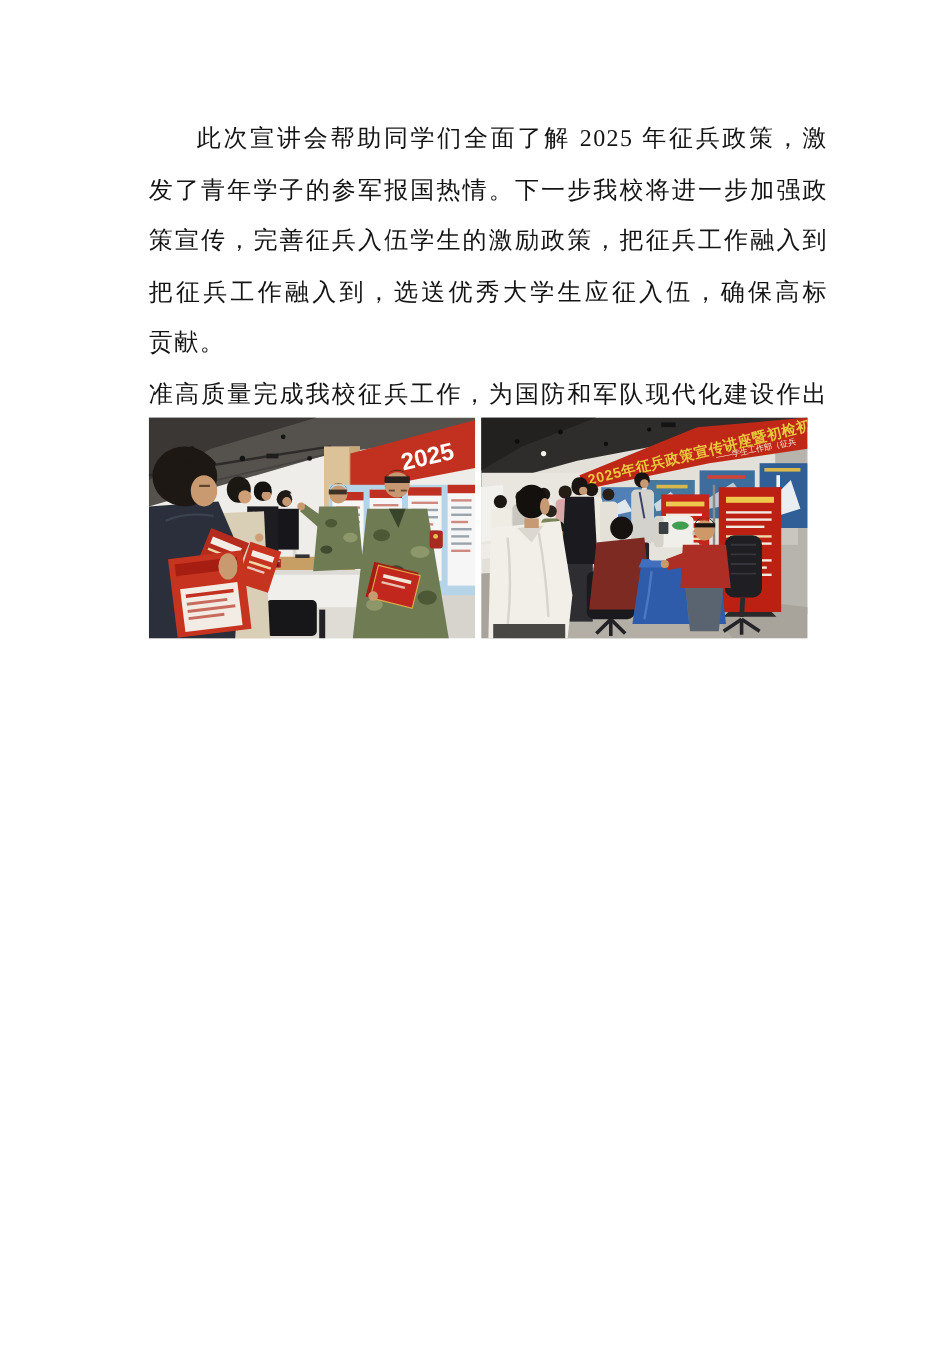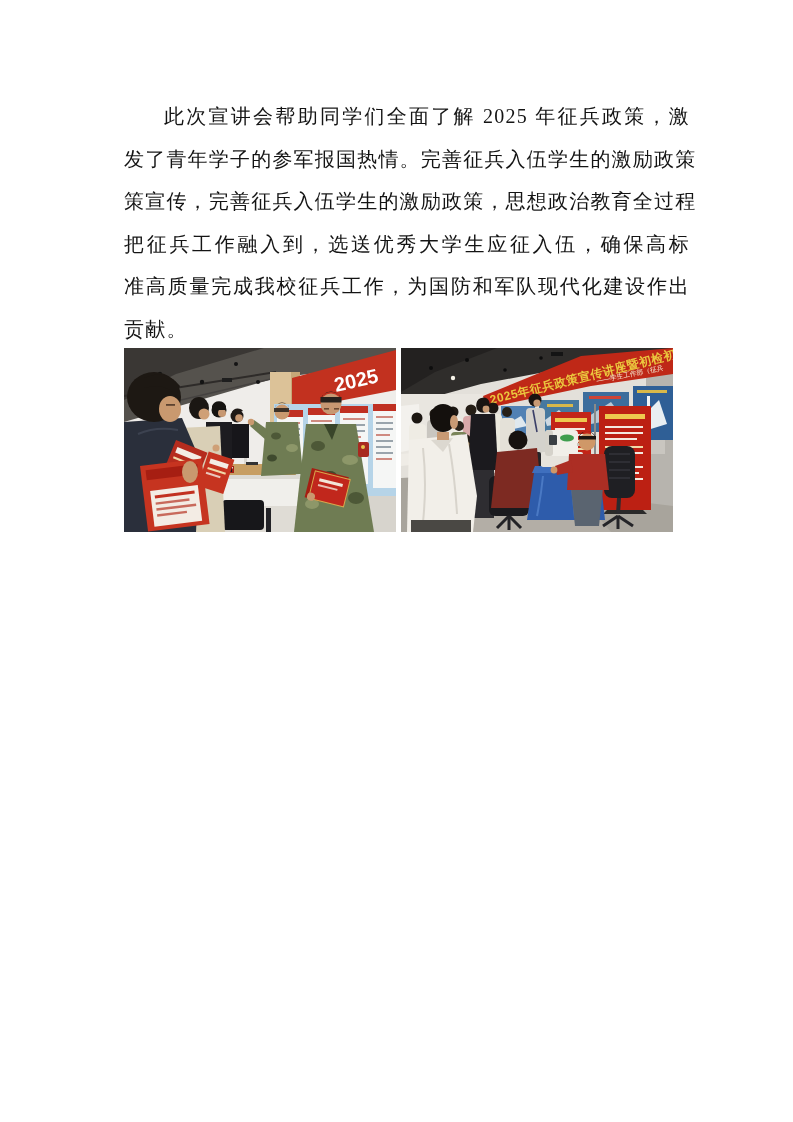--- a/index.html
+++ b/index.html
@@ -38,25 +38,25 @@
   figure svg{ display:block; width:272px; height:184px; }
   text{ font-family:"Liberation Sans","DejaVu Sans",sans-serif; }
 </style>
 </head>
 <body>
 
 <div class="page">
 
   <div class="text-block">
     <div class="t-line first">此次宣讲会帮助同学们全面了解 2025 年征兵政策，激</div>
-    <div class="t-line">发了青年学子的参军报国热情。完善征兵入伍学生的激励政策</div>
-    <div class="t-line">策宣传，完善征兵入伍学生的激励政策，思想政治教育全过程</div>
+    <div class="t-line">发了青年学子的参军报国热情。下一步我校将进一步加强政</div>
+    <div class="t-line">策宣传，完善征兵入伍学生的激励政策，把征兵工作融入到</div>
     <div class="t-line">把征兵工作融入到，选送优秀大学生应征入伍，确保高标</div>
+    <div class="t-line last">贡献。</div>
     <div class="t-line">准高质量完成我校征兵工作，为国防和军队现代化建设作出</div>
-    <div class="t-line last">贡献。</div>
   </div>
 
   <div class="photo-row">
 
     <figure>
       <svg viewBox="0 0 272 184">
 
         <rect width="272" height="184" fill="#efedea"></rect>
 
         <polygon points="0,146 272,138 272,184 0,184" fill="#d7d4cd"></polygon>

